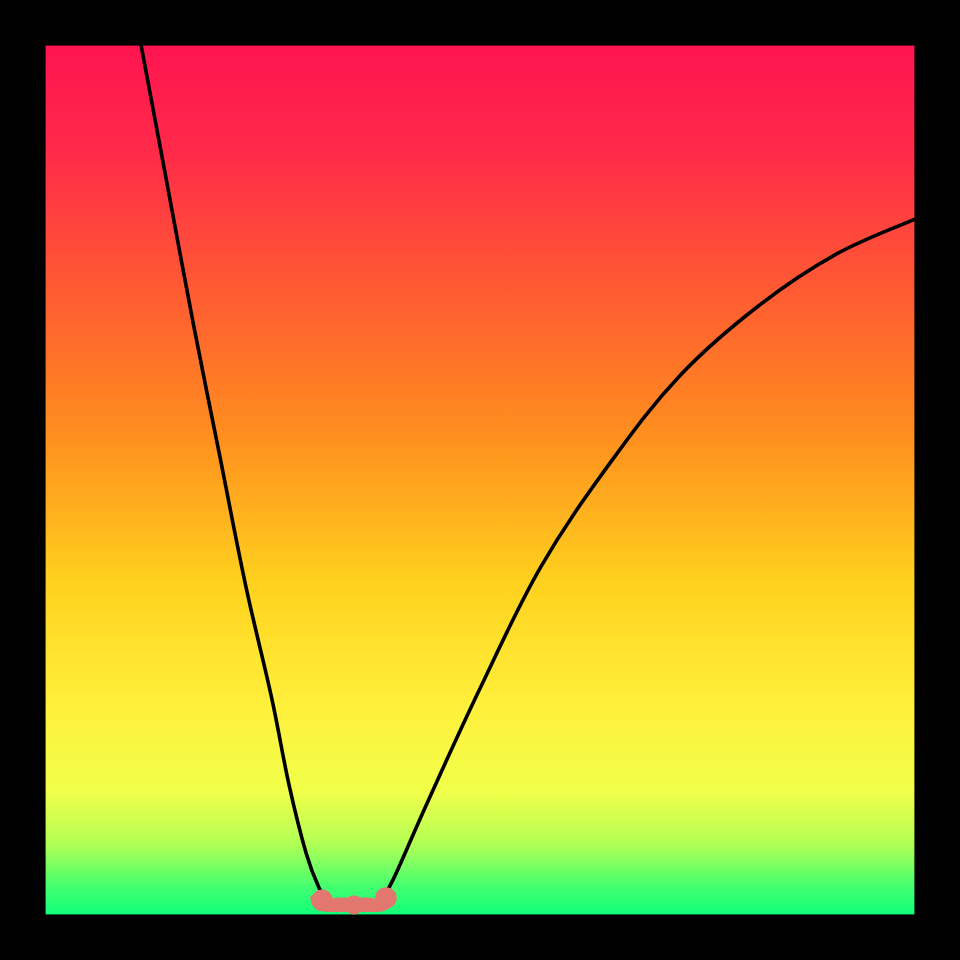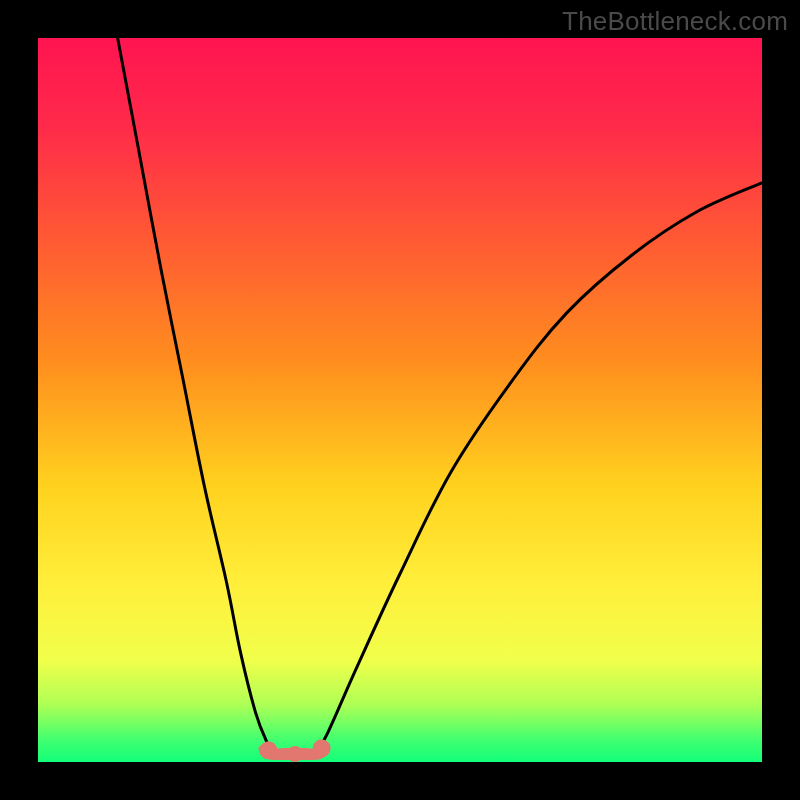--- a/index.html
+++ b/index.html
@@ -31,21 +31,20 @@
   svg {
     position: absolute;
     top: 0;
     left: 0;
   }
 </style>
 </head>
 <body>
 
 <div class="frame">
-  <div class="watermark">TheBottleneck.com</div>
   <svg id="chart" width="800" height="800" viewBox="0 0 800 800">
       <defs>
         <linearGradient id="bg" x1="0" y1="0" x2="0" y2="1">
           <stop offset="0%" stop-color="#ff1450"></stop>
           <stop offset="12%" stop-color="#ff2a4a"></stop>
           <stop offset="28.000000000000004%" stop-color="#ff5a33"></stop>
           <stop offset="45%" stop-color="#ff8f1e"></stop>
           <stop offset="62%" stop-color="#ffd21e"></stop>
           <stop offset="76%" stop-color="#fff03c"></stop>
           <stop offset="86%" stop-color="#f0ff4a"></stop>

